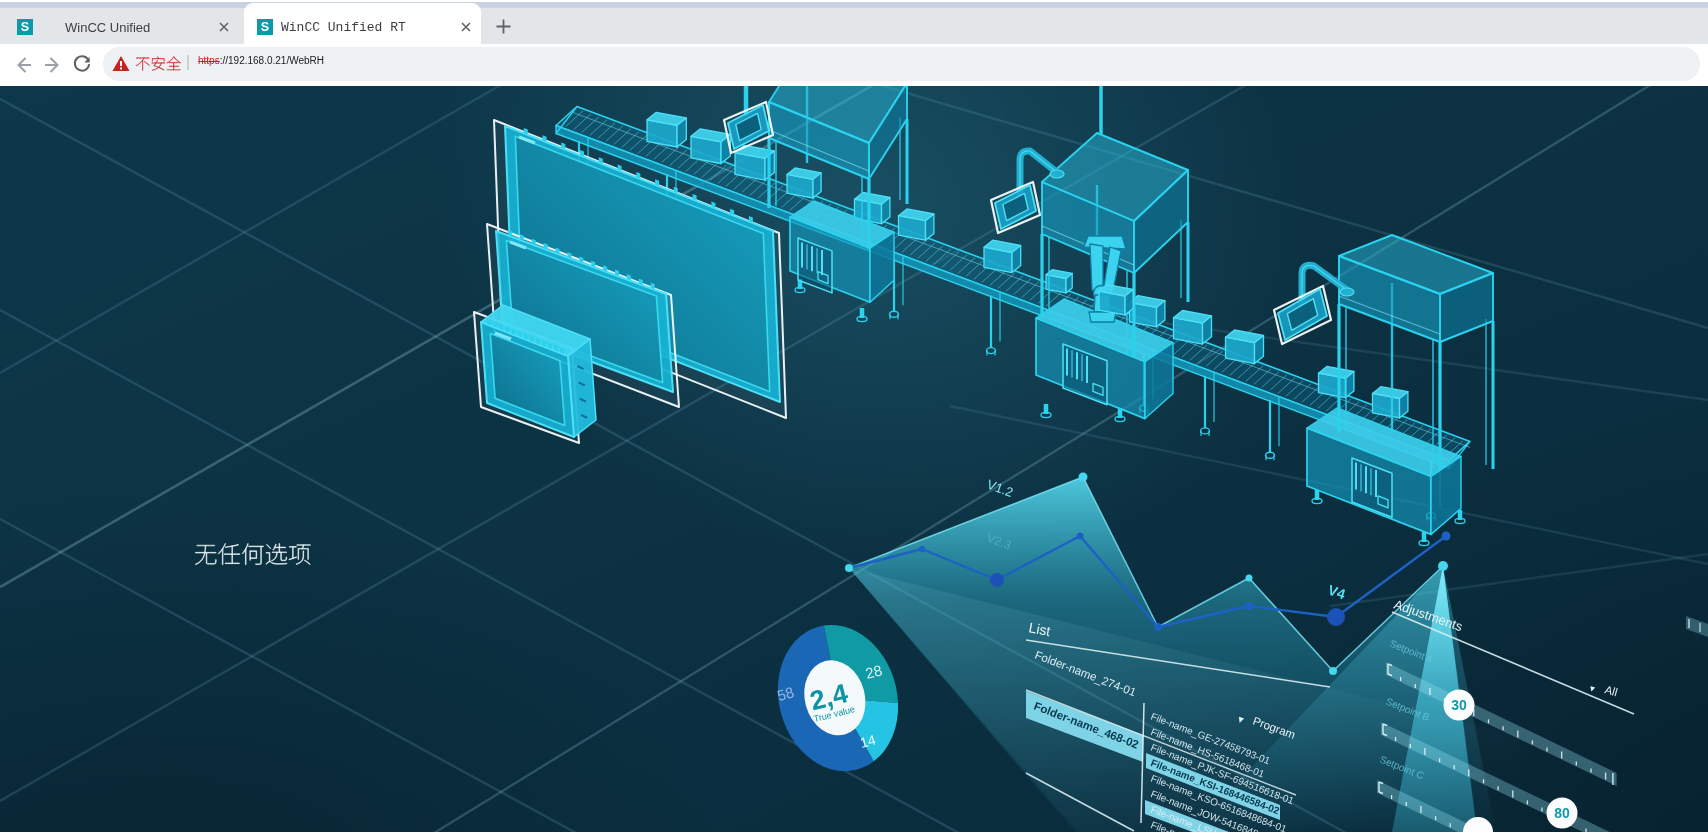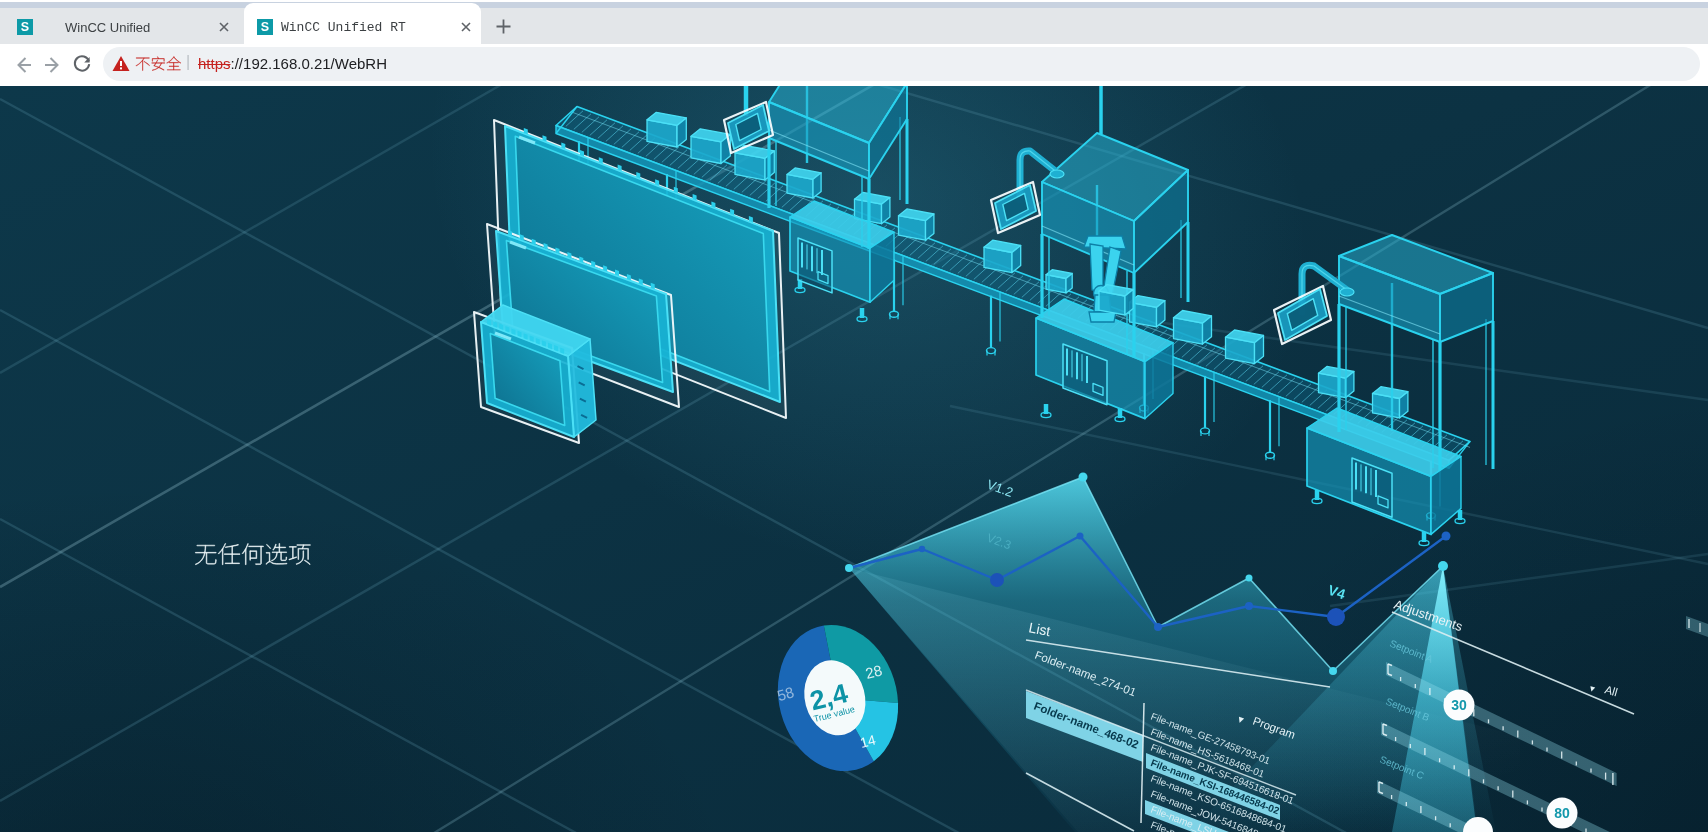--- a/index.html
+++ b/index.html
@@ -61,21 +61,21 @@
     <rect x="8" y="12.4" width="2" height="2" fill="#fff"></rect>
   </svg>
 <svg style="position:absolute;left:134px;top:54px" width="50" height="20" viewBox="0 0 50 20">
     <g fill="#c5221f" stroke="#c5221f" stroke-width="24">
       <path transform="translate(1.0 15.5) scale(0.01550 -0.01550)" d="M74 757H925V727H74ZM571 509 590 527Q638 499 688.5 466.0Q739 433 787.0 398.0Q835 363 876.0 330.0Q917 297 945 269L925 246Q897 274 856.0 308.0Q815 342 767.5 377.5Q720 413 669.5 447.0Q619 481 571 509ZM574 749 603 737Q547 636 466.0 540.5Q385 445 286.0 364.0Q187 283 75 223Q73 226 69.0 230.0Q65 234 61.5 238.0Q58 242 55 245Q138 289 214.5 345.0Q291 401 358.5 466.5Q426 532 480.5 603.5Q535 675 574 749ZM483 592 513 621V-69H483Z"></path>
       <path transform="translate(16.5 15.5) scale(0.01550 -0.01550)" d="M108 708H890V526H861V678H137V526H108ZM692 430 721 423Q678 282 596.5 187.0Q515 92 397.0 32.5Q279 -27 127 -65Q125 -61 121.0 -56.5Q117 -52 112.0 -47.0Q107 -42 103 -39Q258 -5 375.5 53.0Q493 111 572.0 203.0Q651 295 692 430ZM79 437H926V408H79ZM438 823 467 830Q485 798 504.0 759.5Q523 721 533 696L505 685Q495 711 476.0 750.5Q457 790 438 823ZM212 234 235 258Q322 231 414.5 197.0Q507 163 595.0 125.0Q683 87 758.5 48.5Q834 10 888 -26L862 -54Q810 -19 735.0 20.5Q660 60 572.0 99.0Q484 138 391.5 172.5Q299 207 212 234ZM212 234Q241 270 273.0 316.5Q305 363 337.0 415.0Q369 467 396.5 518.5Q424 570 444 616L471 610Q450 563 422.0 511.5Q394 460 363.0 409.0Q332 358 301.0 313.0Q270 268 244 234Z"></path>
       <path transform="translate(32.0 15.5) scale(0.01550 -0.01550)" d="M198 229H817V199H198ZM199 455H809V425H199ZM76 -10H927V-39H76ZM485 446H515V-26H485ZM507 843 532 831Q480 749 404.5 668.5Q329 588 240.5 520.0Q152 452 59 405Q55 410 48.5 416.5Q42 423 36 427Q129 473 218.0 539.5Q307 606 382.0 684.5Q457 763 507 843ZM510 816Q606 693 723.5 598.5Q841 504 967 425Q962 422 955.0 415.0Q948 408 944 402Q860 457 780.0 517.5Q700 578 626.5 648.5Q553 719 485 803Z"></path>
     </g>
   </svg>
 <div style="position:absolute;left:186px;top:53px;font-size:16px;color:#bdc1c6;">|</div>
-<div style="position:absolute;left:198px;top:54.5px;font-size:15px;color:#202124;"><span style="color:#c5221f;text-decoration:line-through;">https</span>://192.168.0.21/WebRH</div>
+<div style="position:absolute;left:198px;top:54.5px;font-size:10px;color:#202124;"><span style="color:#c5221f;text-decoration:line-through;">https</span>://192.168.0.21/WebRH</div>
 <div id="content">
 <svg width="1708" height="746" viewBox="0 0 1708 746">
 <defs>
 <linearGradient id="bg" x1="0" y1="0" x2="1" y2="1">
  <stop offset="0" stop-color="#0d384a"></stop>
  <stop offset="0.45" stop-color="#0c3243"></stop>
  <stop offset="1" stop-color="#092a3a"></stop>
 </linearGradient>
 <radialGradient id="glow1" cx="0.5" cy="0.5" r="0.5">
  <stop offset="0" stop-color="rgba(70,175,205,0.22)"></stop>

